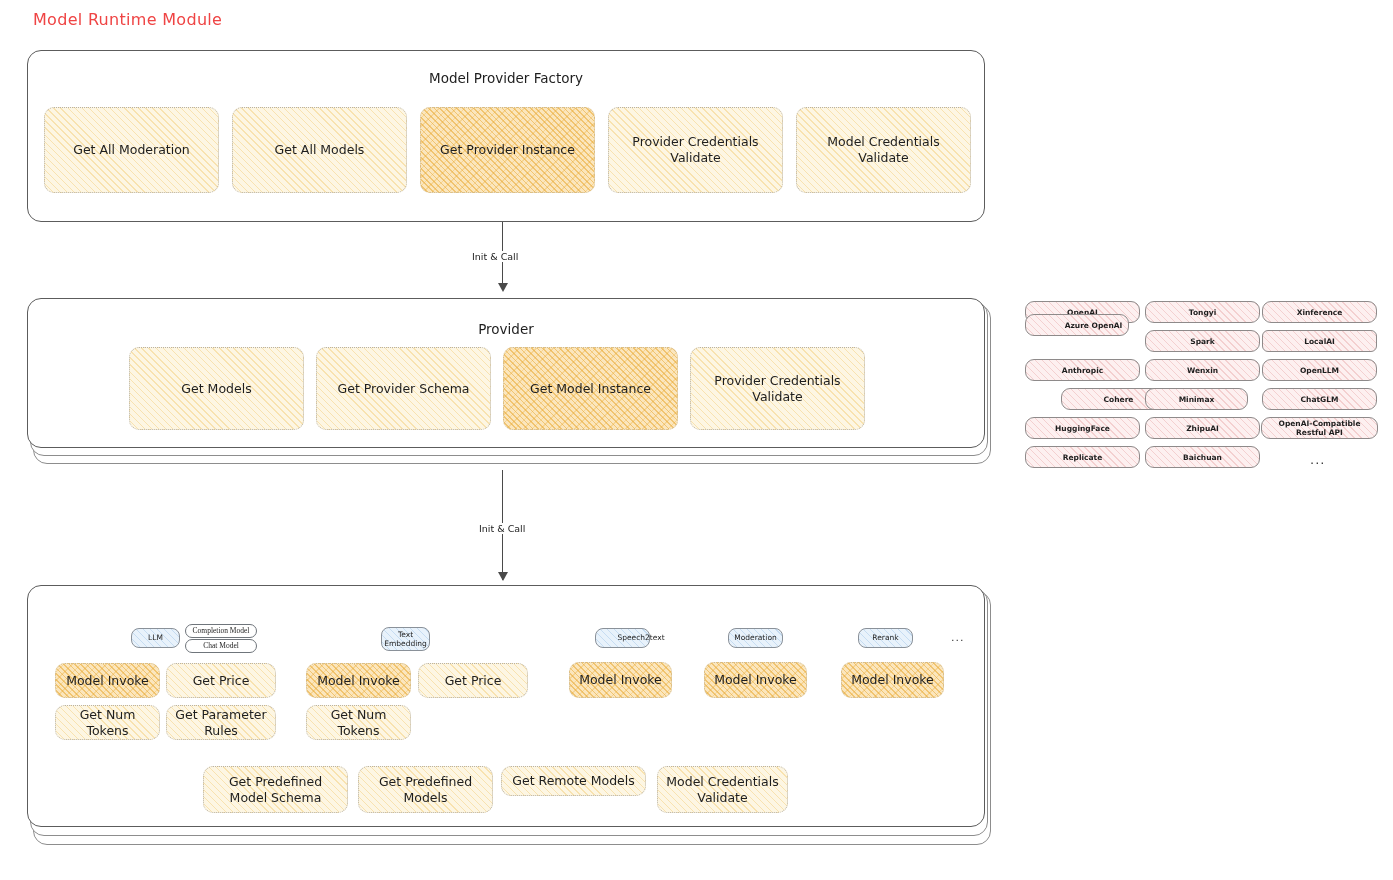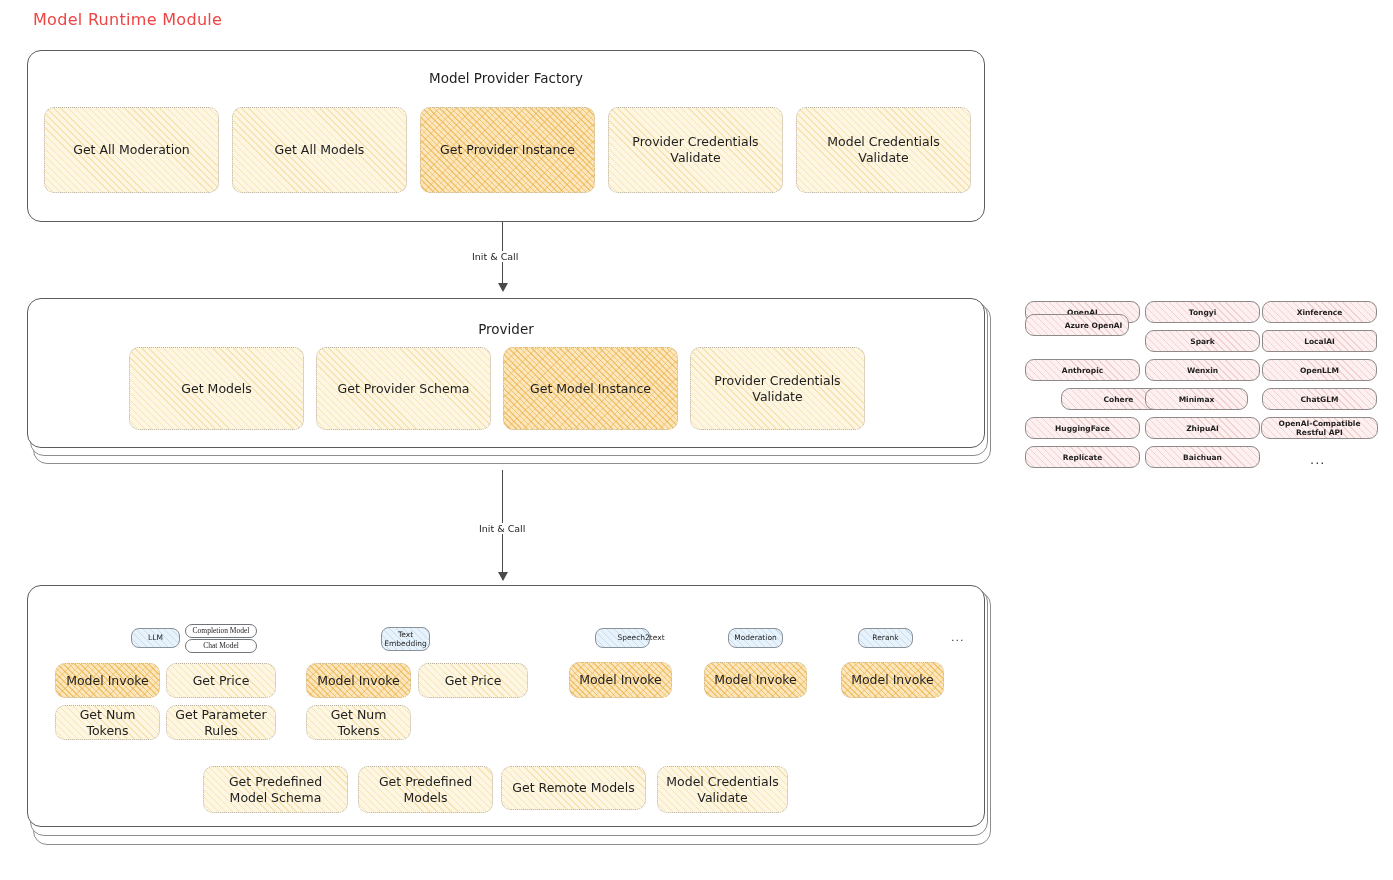--- a/index.html
+++ b/index.html
@@ -222,16 +222,16 @@
   <div class="node dotted" style="left:306px; top:705px; width:105px; height:35px;">Get Num Tokens</div>
 
   <div class="node dotted hl" style="left:569px; top:662px; width:103px; height:36px;">Model Invoke</div>
 
   <div class="node dotted hl" style="left:704px; top:662px; width:103px; height:36px;">Model Invoke</div>
 
   <div class="node dotted hl" style="left:841px; top:662px; width:103px; height:36px;">Model Invoke</div>
 
   <div class="node dotted" style="left:203px; top:766px; width:145px; height:47px;">Get Predefined Model Schema</div>
   <div class="node dotted" style="left:358px; top:766px; width:135px; height:47px;">Get Predefined Models</div>
-  <div class="node dotted" style="left:501px; top:766px; width:145px; height:44px;">Get Remote Models</div>
+  <div class="node dotted" style="left:501px; top:766px; width:145px; height:30px;">Get Remote Models</div>
   <div class="node dotted" style="left:657px; top:766px; width:131px; height:47px;">Model Credentials Validate</div>
 
 </div>
 
 </body></html>

